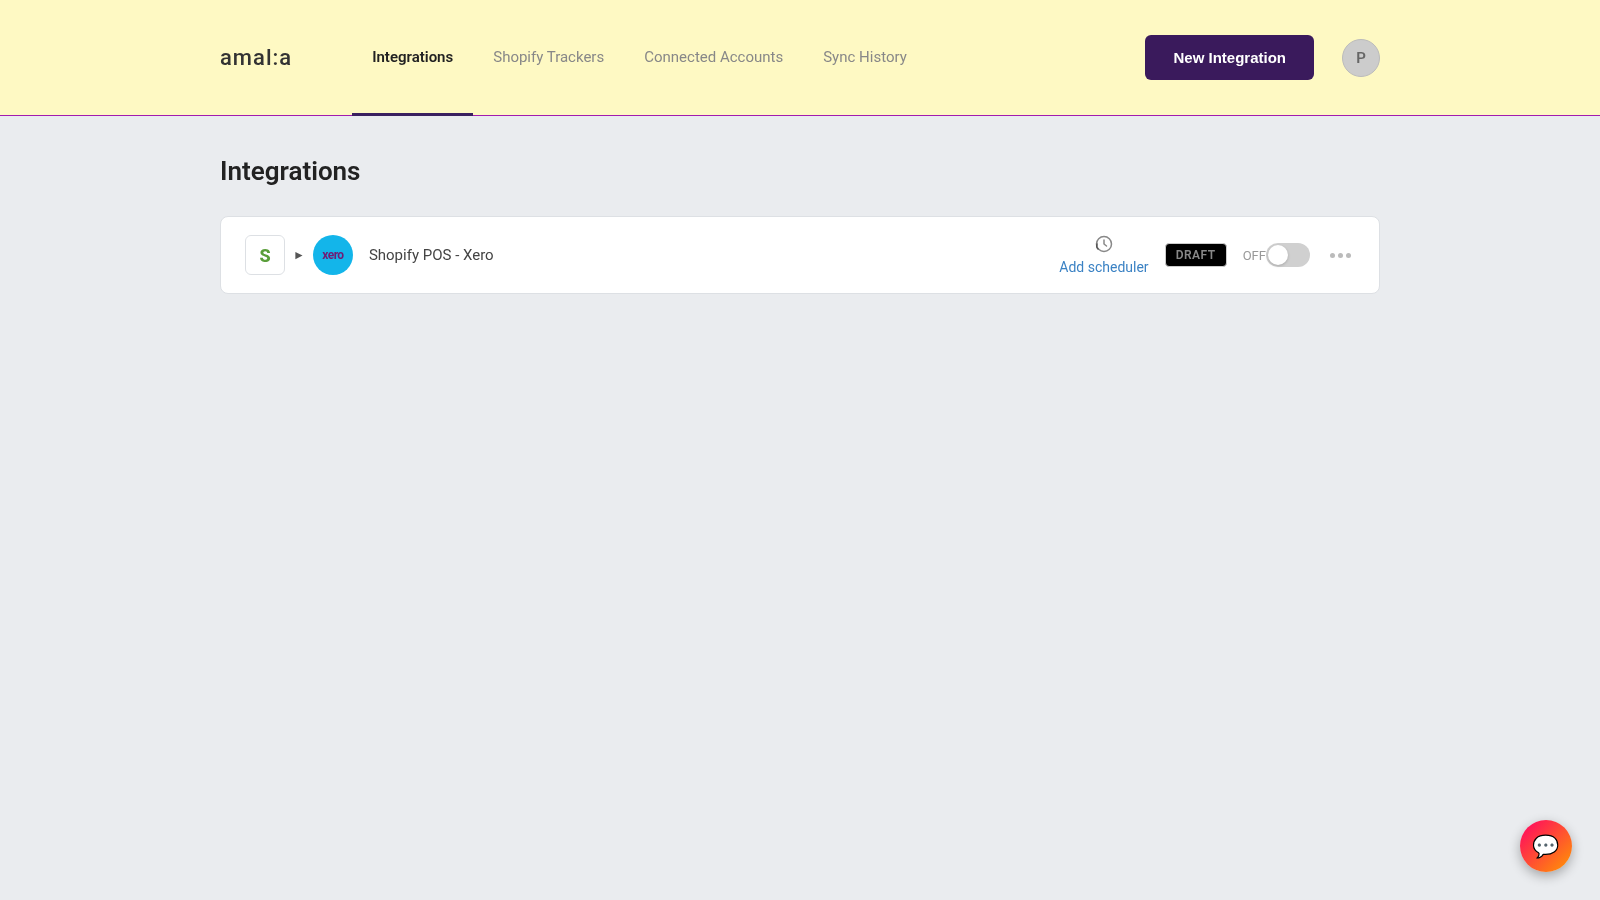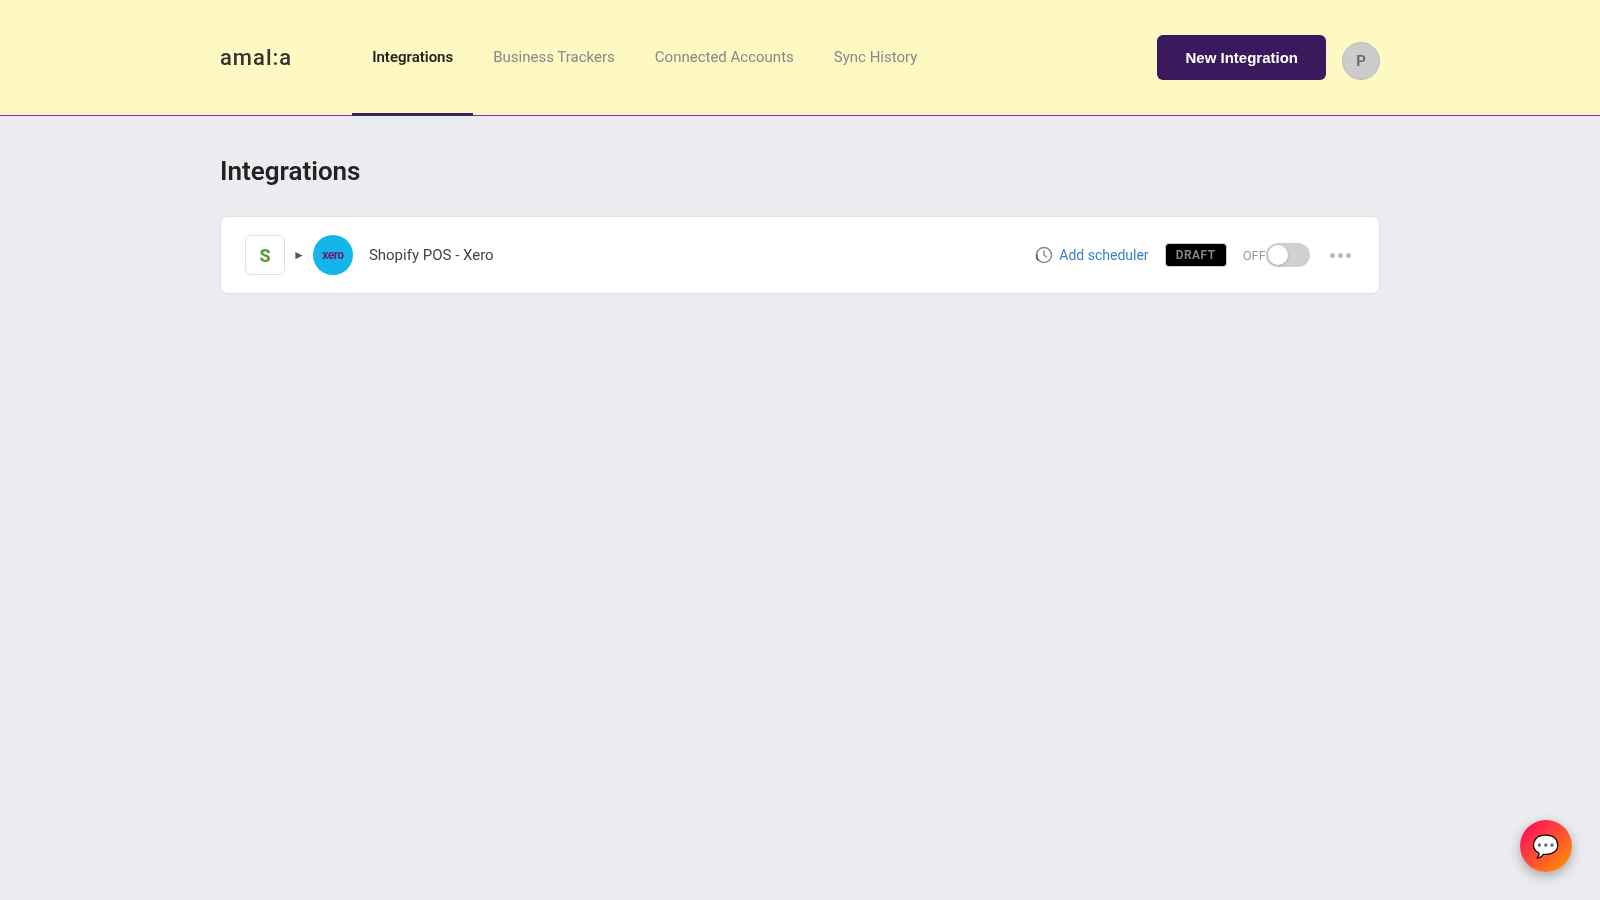--- a/index.html
+++ b/index.html
@@ -54,22 +54,22 @@
     }
 
     .nav-tab.active {
       color: #222;
       font-weight: 600;
       border-bottom: 3px solid #3a2060;
     }
 
     .navbar-right {
       display: flex;
-      align-items: flex-end;
-      gap: 16px;
+      align-items: center;
+      gap: 28px;
       margin-left: auto;
     }
 
     .new-integration-btn {
       background: #3a1a5c;
       color: #fff;
       border: none;
       border-radius: 6px;
       padding: 14px 28px;
       font-size: 15px;
@@ -168,20 +168,21 @@
     }
 
     .scheduler-btn {
       display: flex;
       align-items: center;
       gap: 6px;
       color: #3b82c4;
       font-size: 14px;
       cursor: pointer;
       flex-shrink: 0;
+      flex-direction: column;
     }
 
     .draft-badge {
       background: #000000;
       border: 1px solid #ccc;
       border-radius: 4px;
       padding: 4px 10px;
       font-size: 12px;
       color: #888;
       font-weight: 600;
@@ -261,21 +262,21 @@
 <body>
 
 <div class="navbar">
   <span class="logo">amal:a</span>
 
   <nav class="nav-tabs">
     <a class="nav-tab active">
       <span>Integrations</span>
     </a>
     <a class="nav-tab">
-      <span>Business Trackers</span>
+      <span>Shopify Trackers</span>
     </a>
     <a class="nav-tab">
       <span>Connected Accounts</span>
     </a>
     <a class="nav-tab">
       <span>Sync History</span>
     </a>
   </nav>
 
   <div class="navbar-right">

